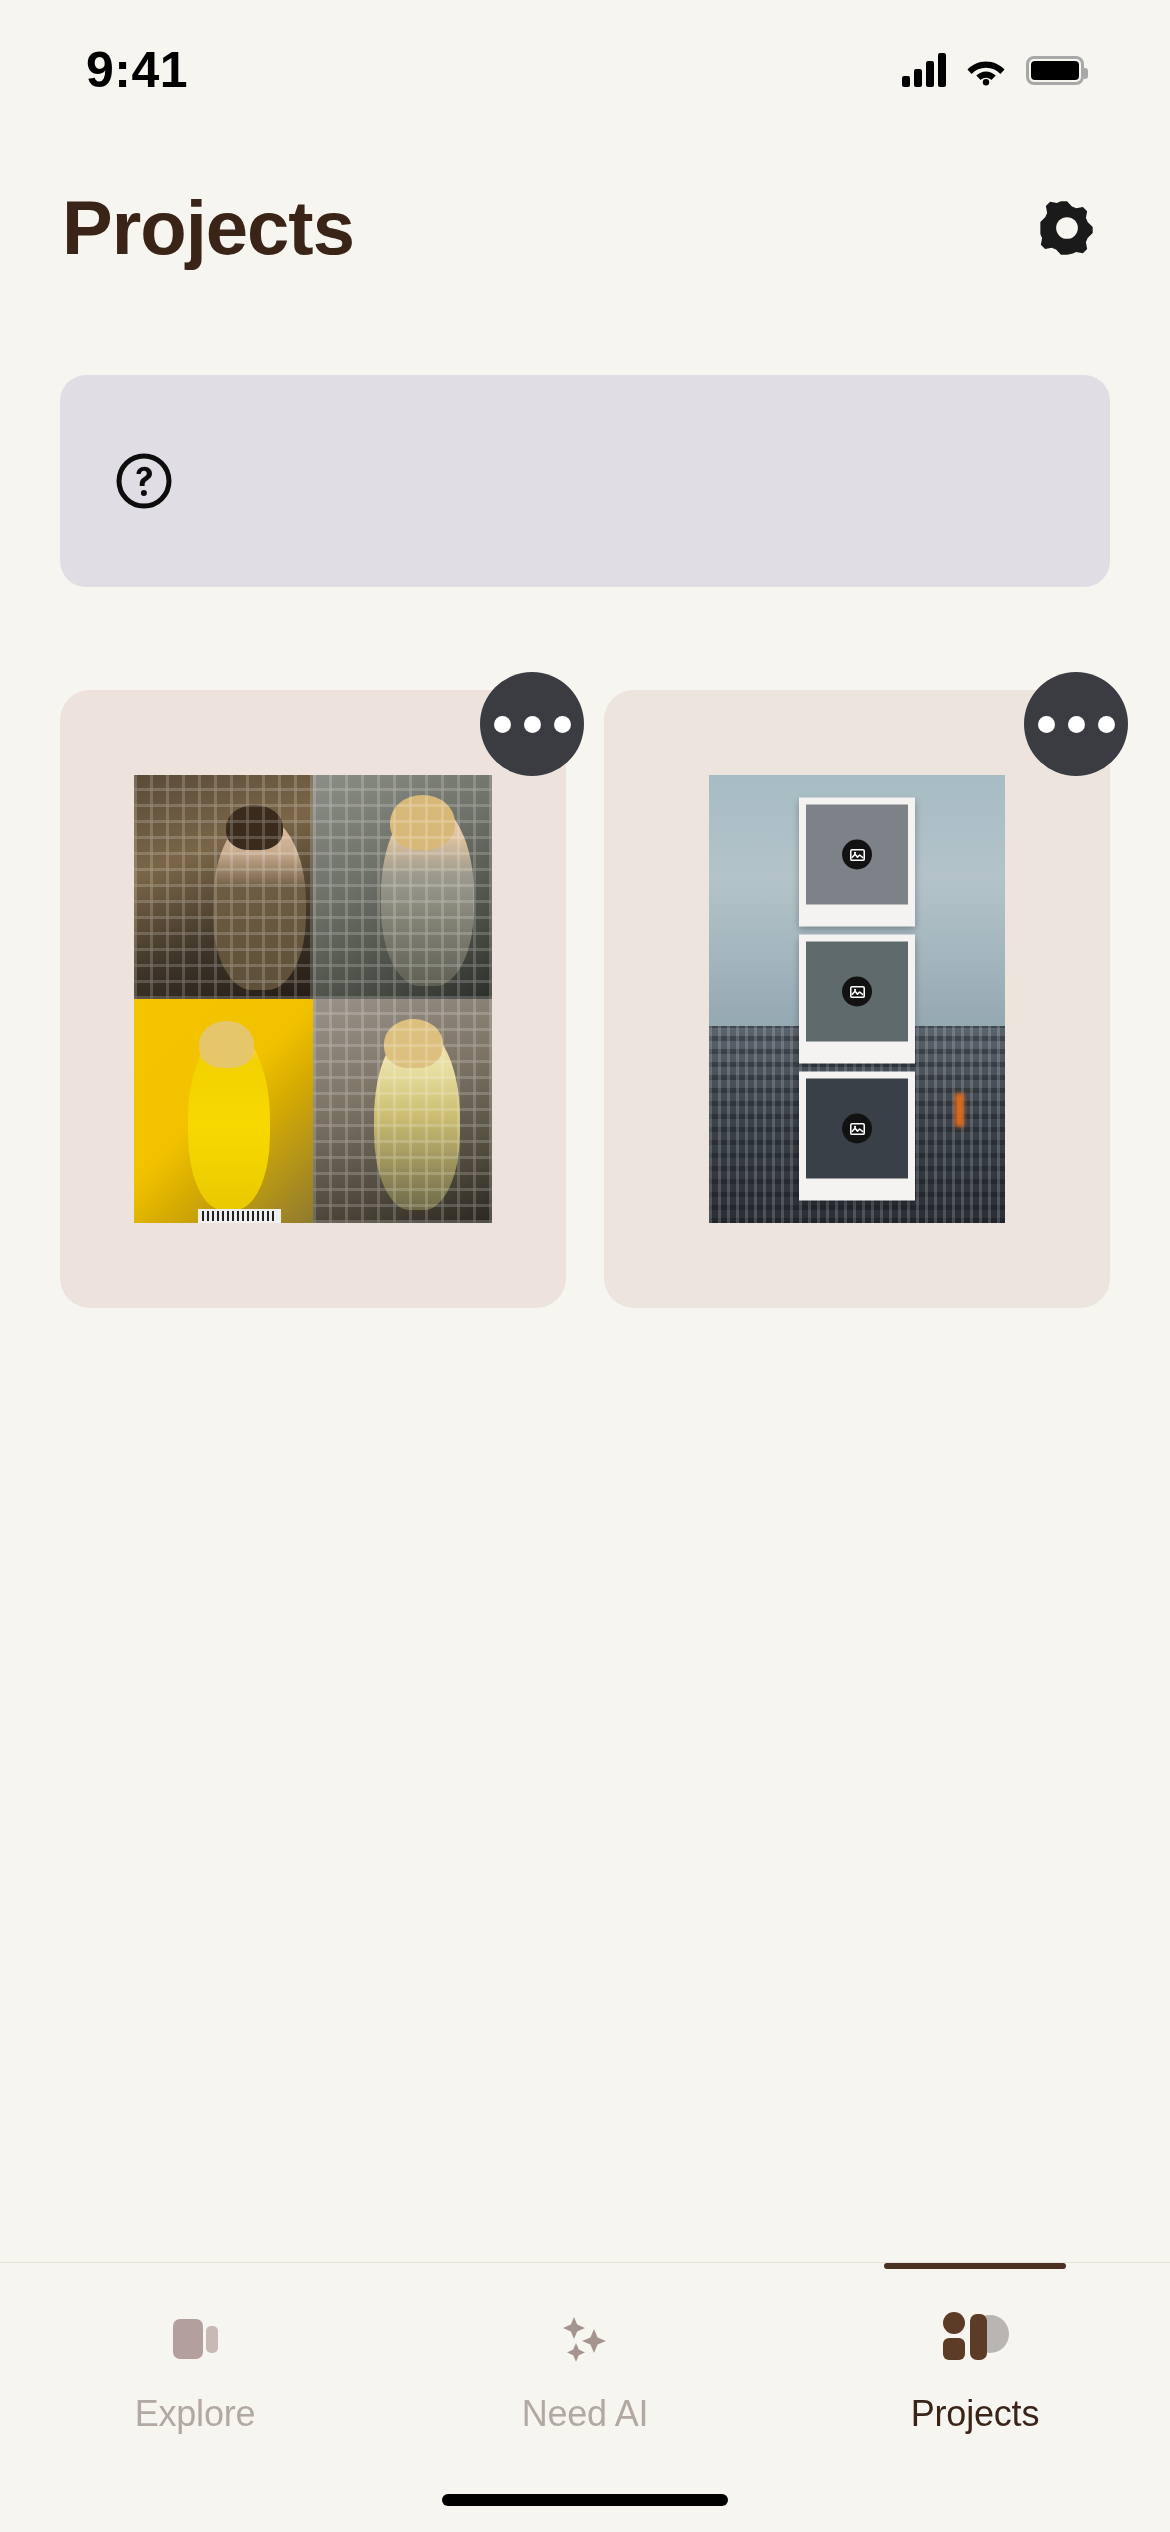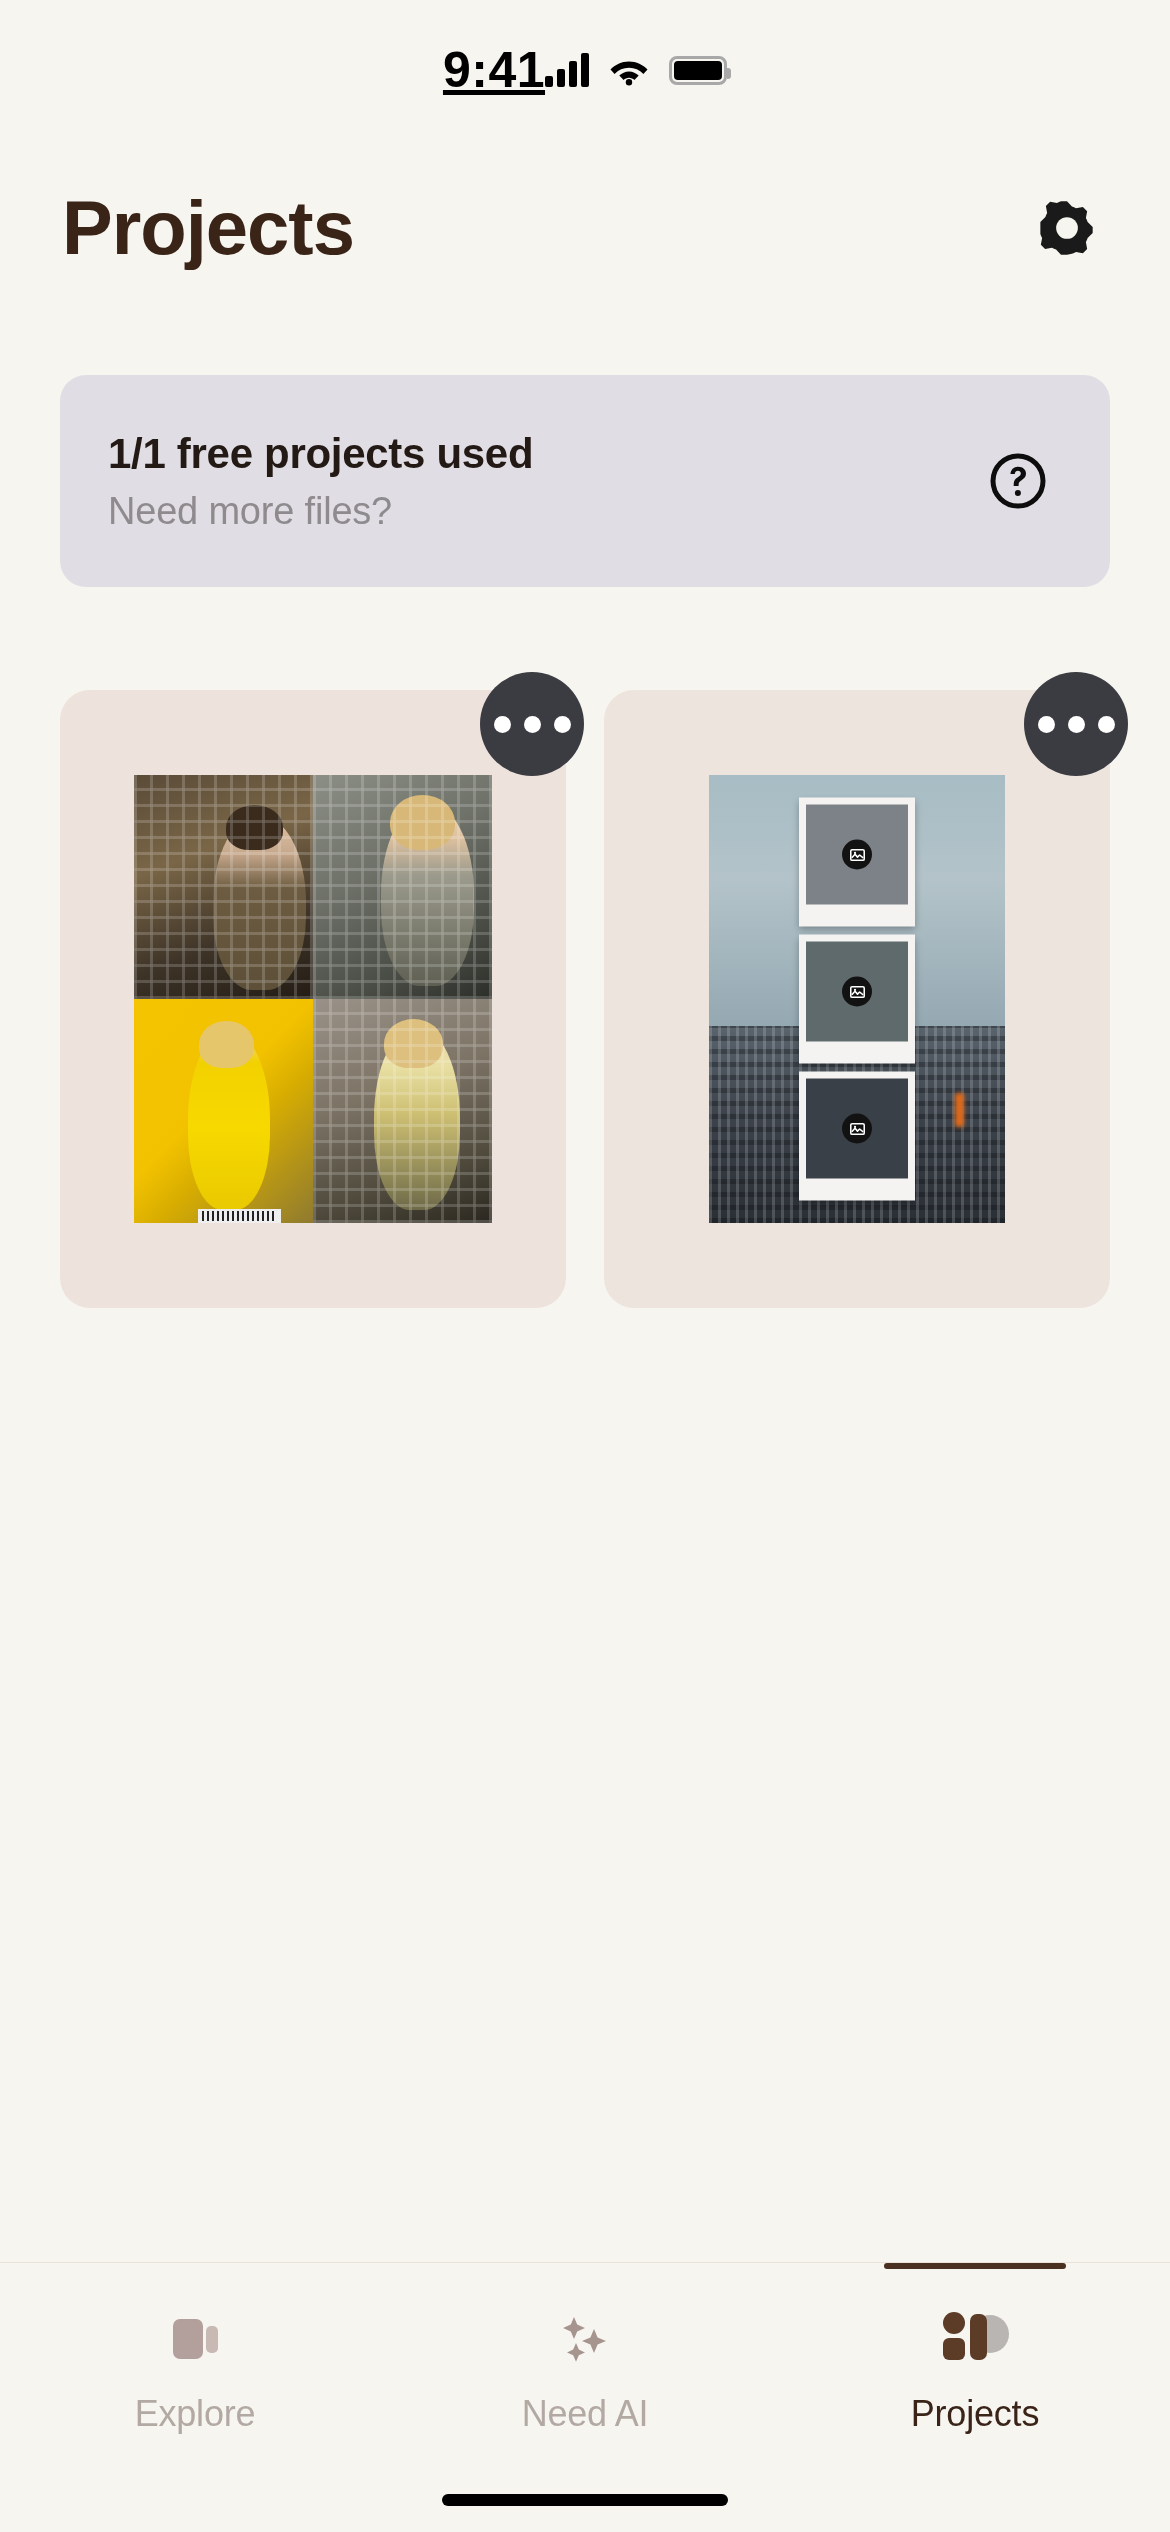--- a/index.html
+++ b/index.html
@@ -7,23 +7,22 @@
     width:1170px; height:2532px;
     background:#f7f5f0;
     font-family:"Liberation Sans", sans-serif;
     overflow:hidden;
   }
   .phone{ position:relative; width:1170px; height:2532px; background:#f7f5f0; }
 
   
   .statusbar{
     position:absolute; top:0; left:0; width:100%; height:140px;
-    display:flex; align-items:center; justify-content:center;
+    display:flex; align-items:center; justify-content:space-between;
     padding:0 86px 0 86px;
-    text-decoration:underline;
   }
   .status-time{ font-size:50px; font-weight:600; color:#000; letter-spacing:0.5px;
                 font-family:"Liberation Sans", sans-serif; }
   .status-icons{ display:flex; align-items:center; gap:18px; }
   .bars{ display:flex; align-items:flex-end; gap:4px; height:34px; }
   .bars i{ display:block; width:8px; background:#000; border-radius:2px; }
   .bars i:nth-child(1){ height:11px; }
   .bars i:nth-child(2){ height:18px; }
   .bars i:nth-child(3){ height:26px; }
   .bars i:nth-child(4){ height:34px; }
@@ -188,24 +187,20 @@
     <div class="page-title">Projects</div>
     <button class="gear-btn">
       <svg width="62" height="62" viewBox="0 0 64 64">
         <path fill="#1a1a1a" d="M32 4.5l5.1 5.2a23 23 0 014.2 1.8l7.1-1.3 4.4 4.4-1.3 7.1a23 23 0 011.8 4.2l5.2 5.1v6.2l-5.2 5.1a23 23 0 01-1.8 4.2l1.3 7.1-4.4 4.4-7.1-1.3a23 23 0 01-4.2 1.8L32 59.5h-6.2l-5.1-5.2a23 23 0 01-4.2-1.8l-7.1 1.3-4.4-4.4 1.3-7.1a23 23 0 01-1.8-4.2L4.5 32v-6.2l5.2-5.1a23 23 0 011.8-4.2l-1.3-7.1 4.4-4.4 7.1 1.3a23 23 0 014.2-1.8L25.8 4.5z"></path>
         <circle cx="32" cy="32" r="11.2" fill="#f7f5f0"></circle>
       </svg>
     </button>
   </div>
 
   <div class="banner">
-    <div class="banner-text">
-      <div class="banner-title">1/1 free projects used</div>
-      <div class="banner-sub">Need more files?</div>
-    </div>
     <button class="help-btn">
       <svg width="64" height="64" viewBox="0 0 64 64">
         <circle cx="32" cy="32" r="25" fill="none" stroke="#0d0d0d" stroke-width="5"></circle>
         <path d="M24.5 25c0-4.3 3.5-7.3 7.8-7.3 4.4 0 7.7 2.8 7.7 6.9 0 3.3-1.9 5-4.4 6.6-2.2 1.4-3 2.4-3 4.6v1.2h-4.9v-1.7c0-3.6 1.4-5.4 4.1-7.1 2-1.3 3-2.2 3-3.7 0-1.6-1.2-2.7-2.9-2.7-1.9 0-3.1 1.3-3.1 3.2z" fill="#0d0d0d"></path>
         <circle cx="31.9" cy="44" r="3" fill="#0d0d0d"></circle>
       </svg>
     </button>
   </div>
 
   <div class="grid">

